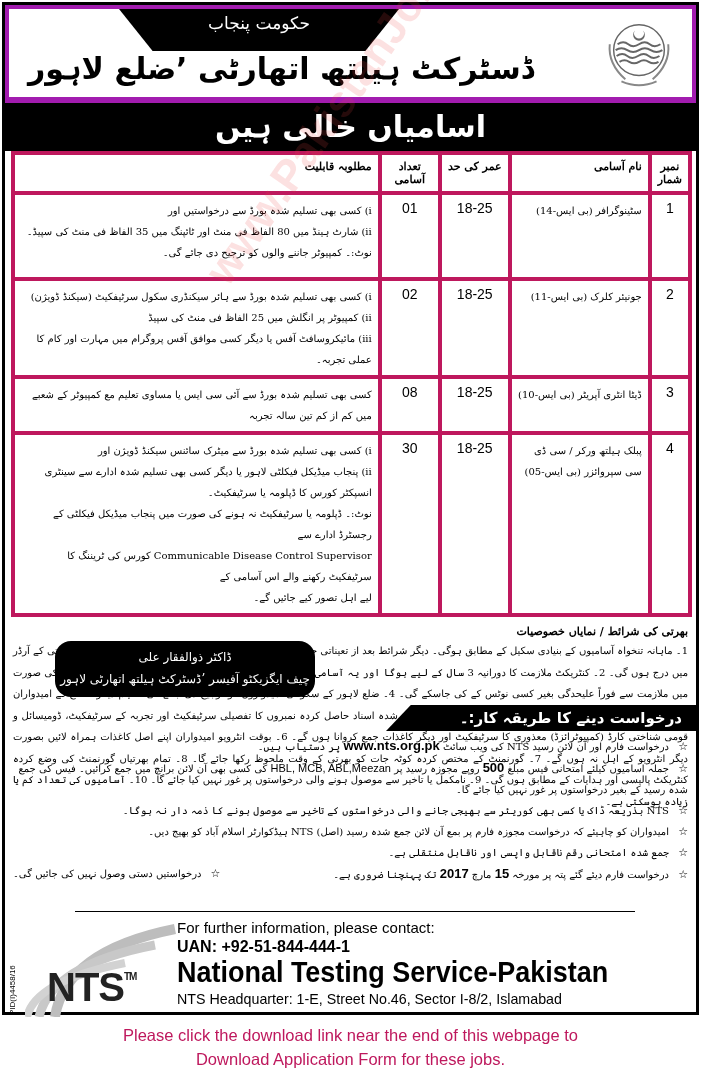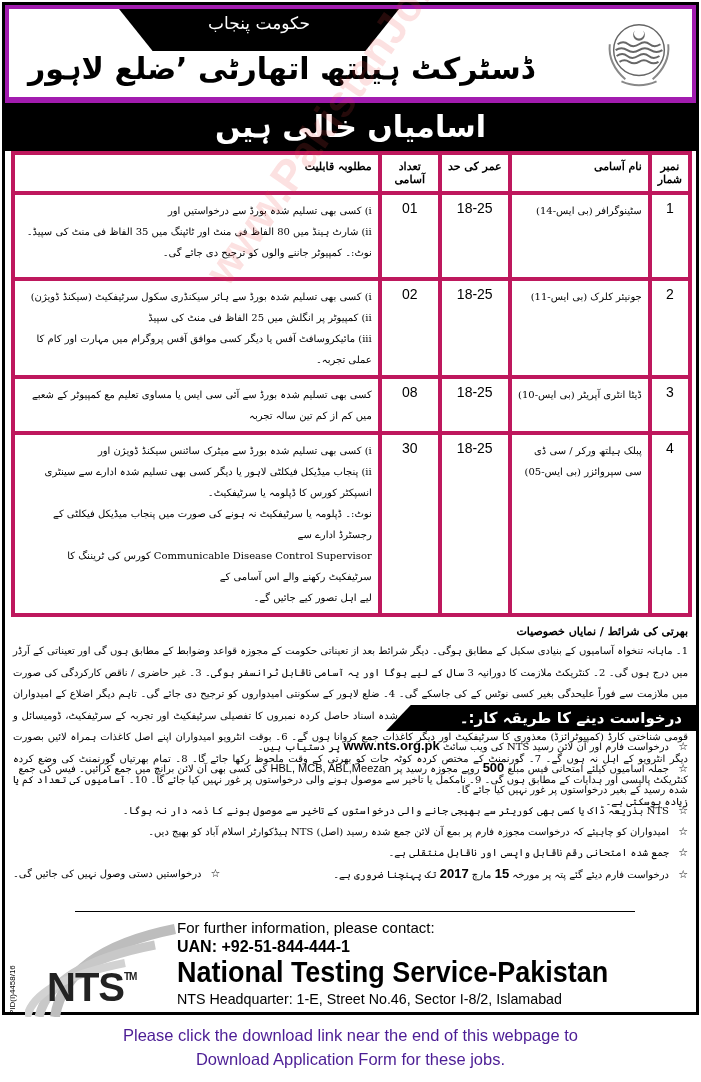--- a/index.html
+++ b/index.html
@@ -60,21 +60,21 @@
   .nts-swoosh { position: absolute; left: 20px; top: 916px; width: 160px; height: 96px; }
   .nts-logo { position: absolute; left: 42px; top: 960px; font-family: "Liberation Sans", sans-serif; font-weight: bold; font-size: 40px; color: #222; letter-spacing: -1px; }
   .nts-tm { font-size: 10px; vertical-align: top; position: relative; top: 6px; }
   .pid { position: absolute; left: 3px; top: 1010px; transform: rotate(-90deg); transform-origin: left top; font-family: "Liberation Sans", sans-serif; font-size: 8px; white-space: nowrap; }
   .contact { position: absolute; left: 172px; top: 913px; font-family: "Liberation Sans", sans-serif; }
   .contact .c1 { font-size: 15px; line-height: 19px; }
   .contact .c2 { font-size: 16px; font-weight: bold; line-height: 19px; }
   .contact .c3 { font-size: 29px; font-weight: bold; line-height: 33px; transform: scaleX(0.93); transform-origin: left; }
   .contact .c4 { font-size: 15px; line-height: 19px; transform: scaleX(0.95); transform-origin: left; }
 
-  .download { position: absolute; left: 0; top: 1023px; width: 701px; text-align: center; color: #4c1d95;
+  .download { position: absolute; left: 0; top: 1023px; width: 701px; text-align: center; color: #be185d;
     font-family: "Liberation Sans", sans-serif; font-size: 16.5px; line-height: 24px; }
 
   .watermark { position: absolute; left: 190px; top: 260px; transform: rotate(-55deg); transform-origin: left top;
     color: rgba(235, 70, 70, 0.16); font-family: "Liberation Sans", sans-serif; font-weight: bold; font-size: 44px; white-space: nowrap; pointer-events: none; }
 </style>
 </head>
 <body>
 
 <div class="ad">
 
@@ -154,20 +154,24 @@
           <div class="q-line">Communicable Disease Control Supervisor کورس کی ٹریننگ کا سرٹیفکیٹ رکھنے والے اس آسامی کے</div>
           <div class="q-line">لیے اہل تصور کیے جائیں گے۔</div>
         </td>
       </tr>
     </tbody>
   </table>
 
   <div class="cond-title">بھرتی کی شرائط / نمایاں خصوصیات</div>
   <div class="cond-body">1۔ ماہانہ تنخواہ آسامیوں کے بنیادی سکیل کے مطابق ہوگی۔ دیگر شرائط بعد از تعیناتی حکومت کے مجوزہ قواعد وضوابط کے مطابق ہوں گی اور تعیناتی کے آرڈر میں درج ہوں گی۔ 2۔ کنٹریکٹ ملازمت کا دورانیہ 3 سال کے لیے ہوگا اور یہ آسامی ناقابل ٹرانسفر ہوگی۔ 3۔ غیر حاضری / ناقص کارکردگی کی صورت میں ملازمت سے فوراً علیحدگی بغیر کسی نوٹس کے کی جاسکے گی۔ 4۔ ضلع لاہور کے سکونتی امیدواروں کو ترجیح دی جائے گی۔ تاہم دیگر اضلاع کے امیدواران کی میرٹ پر بھرتی کی جائے گی۔ 5۔ کسی گزیٹڈ آفیسر سے تصدیق شدہ اسناد حاصل کردہ نمبروں کا تفصیلی سرٹیفکیٹ اور تجربہ کے سرٹیفکیٹ، ڈومیسائل و قومی شناختی کارڈ (کمپیوٹرائزڈ) معذوری کا سرٹیفکیٹ اور دیگر کاغذات جمع کروانا ہوں گے۔ 6۔ بوقت انٹرویو امیدواران اپنے اصل کاغذات ہمراہ لائیں بصورت دیگر انٹرویو کے اہل نہ ہوں گے۔ 7۔ گورنمنٹ کے مختص کردہ کوٹہ جات کو بھرتی کے وقت ملحوظ رکھا جائے گا۔ 8۔ تمام بھرتیاں گورنمنٹ کی وضع کردہ کنٹریکٹ پالیسی اور ہدایات کے مطابق ہوں گی۔ 9۔ نامکمل یا تاخیر سے موصول ہونے والی درخواستوں پر غور نہیں کیا جائے گا۔ 10۔ آسامیوں کی تعداد کم یا زیادہ ہوسکتی ہے۔</div>
 
+  <div class="signature">
+    <div>ڈاکٹر ذوالفقار علی</div>
+    <div>چیف ایگزیکٹو آفیسر ’ڈسٹرکٹ ہیلتھ اتھارٹی لاہور</div>
+  </div>
 
   <div class="apply-head">درخواست دینے کا طریقہ کار:۔</div>
 
   <div class="apply-list">
     <div class="item">
       <span class="star">☆</span>
       <span>درخواست فارم اور آن لائن رسید NTS کی ویب سائٹ </span><span class="en-b">www.nts.org.pk</span><span> پر دستیاب ہیں۔</span>
     </div>
     <div class="item">
       <span class="star">☆</span>

